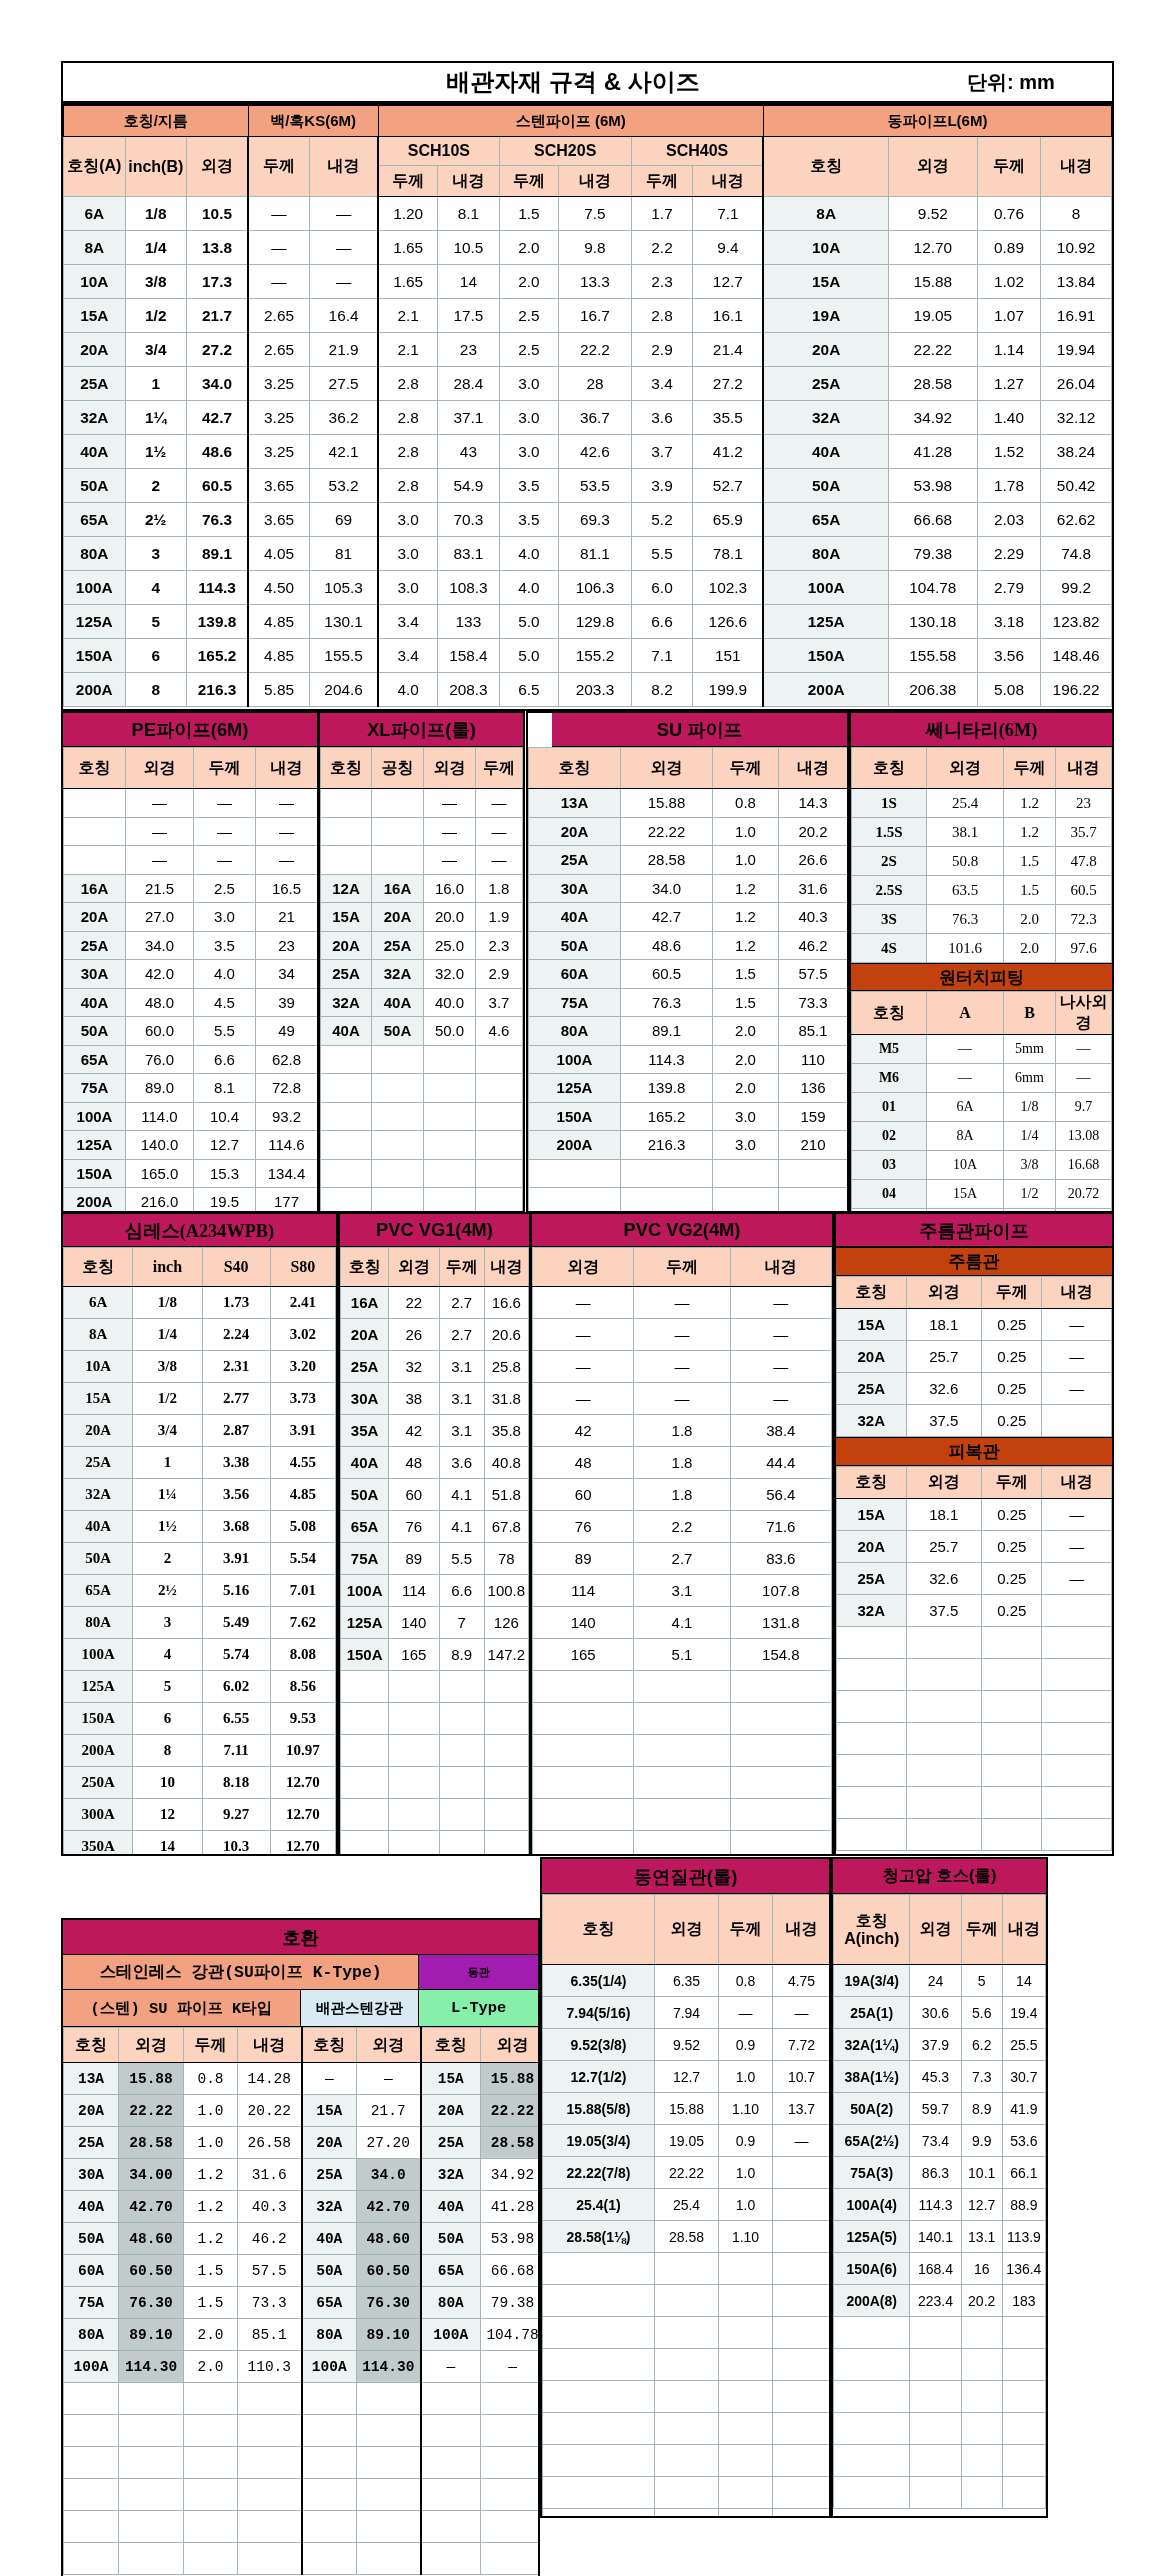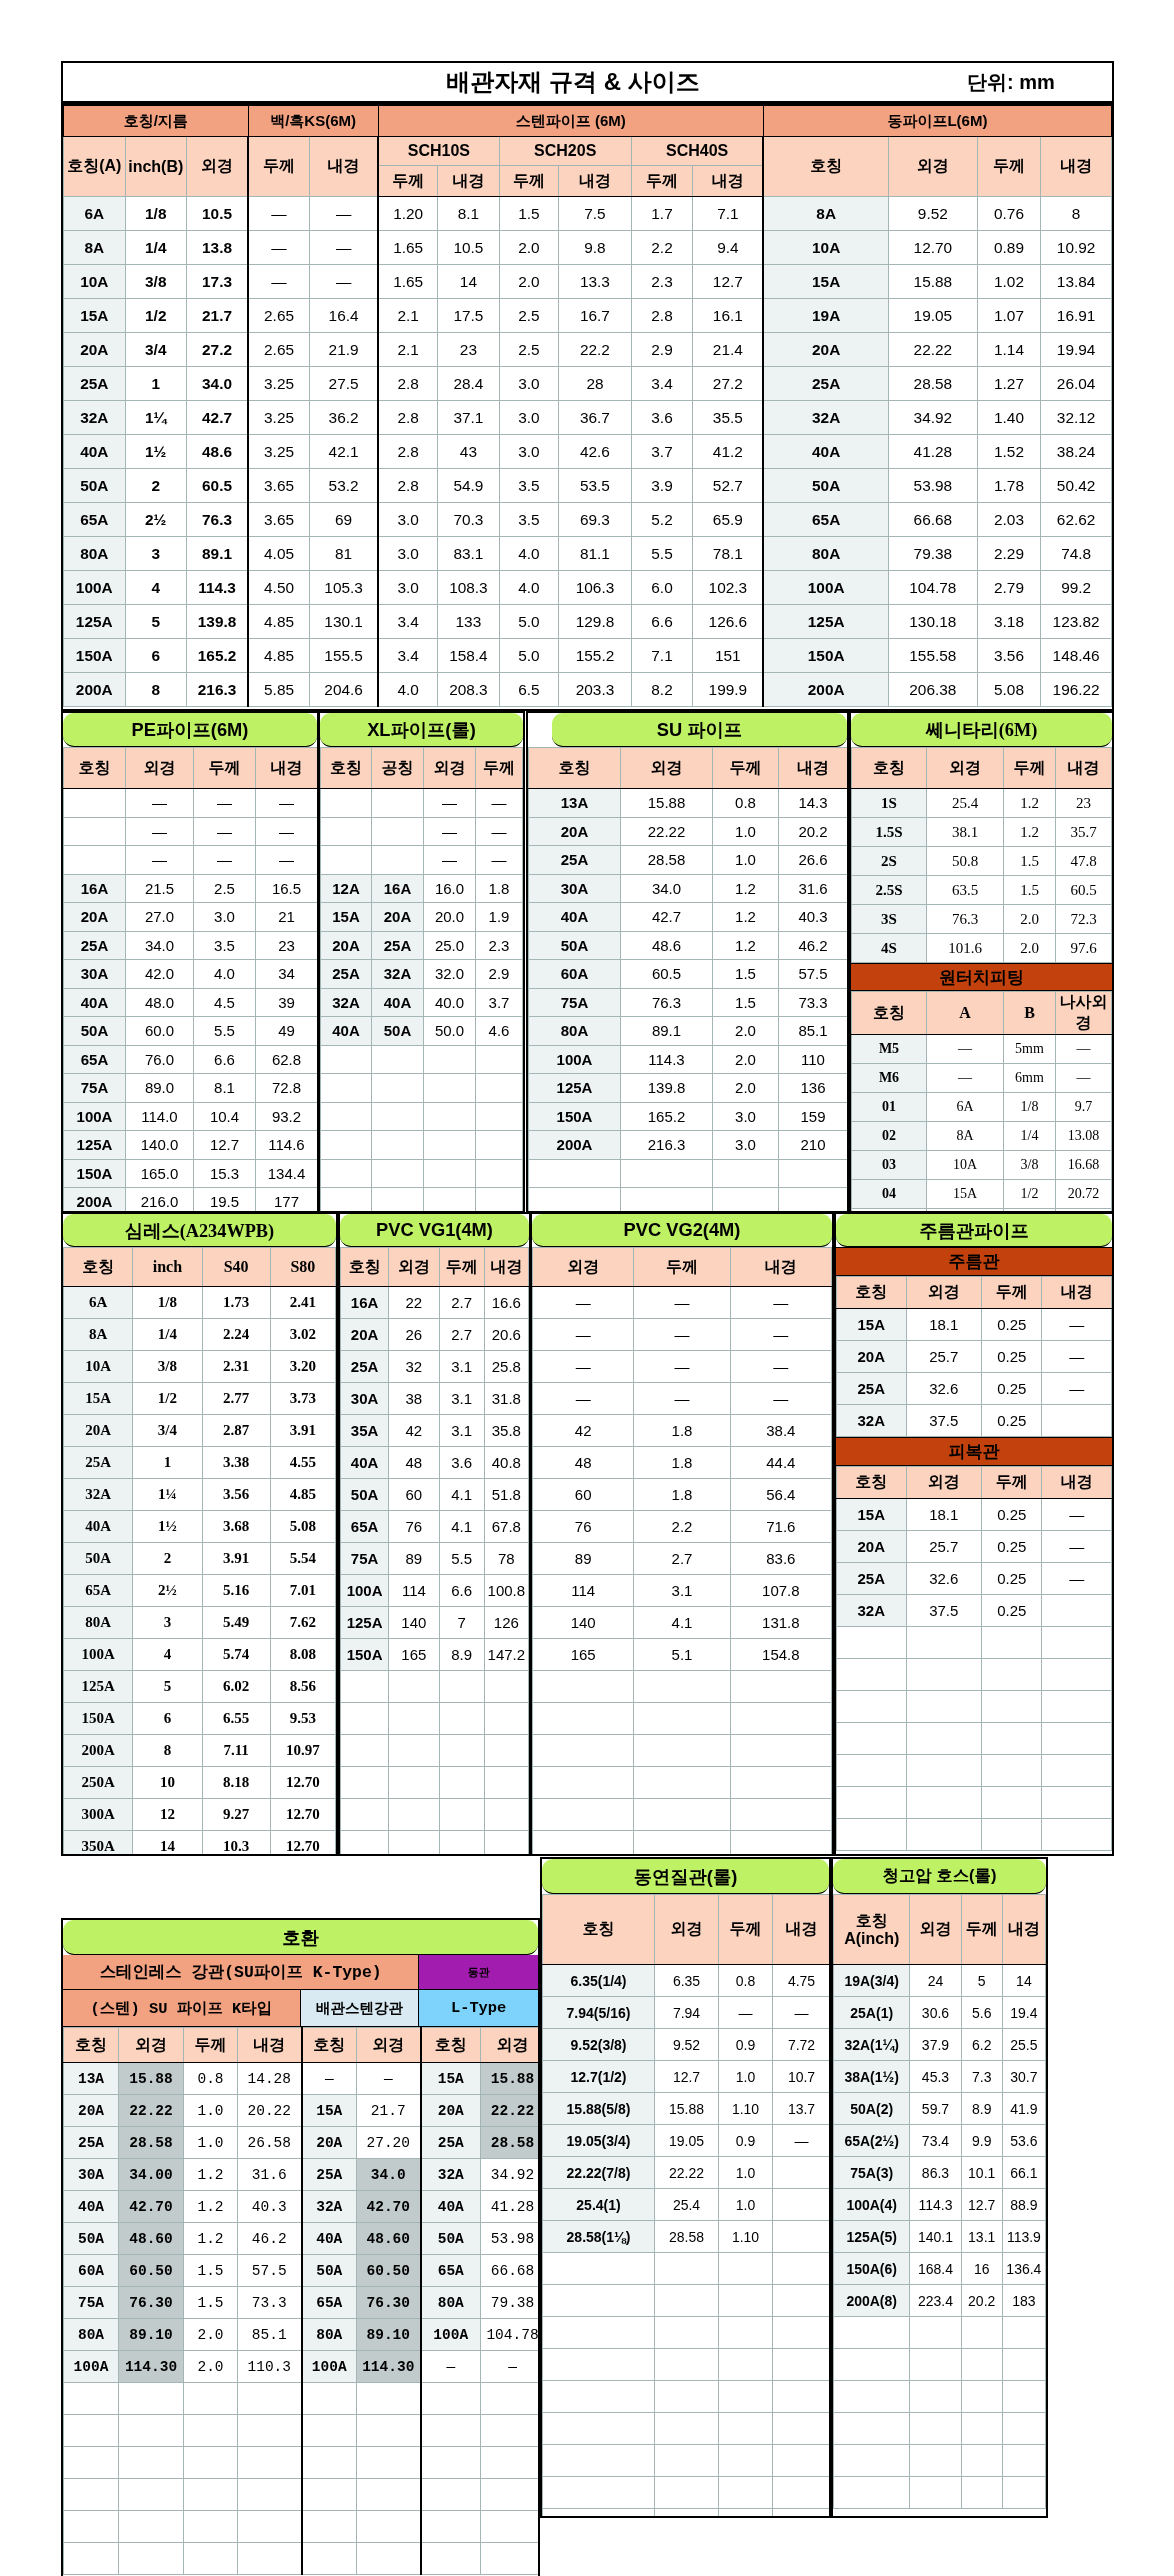--- a/index.html
+++ b/index.html
@@ -1,20 +1,20 @@
 <!DOCTYPE html>
 <html><head>
 <meta charset="utf-8">
 <style>
   html,body{margin:0;padding:0;background:#fff;}
   #page{position:relative;width:1175px;height:2576px;background:#fff;
         font-family:"Liberation Sans","DejaVu Sans",sans-serif;color:#000;}
   .blk{position:absolute;border:2.4px solid #000;box-sizing:border-box;background:#fff;overflow:hidden;}
-  .band{background:#bef264;border-bottom:1.9px solid #000;font-weight:bold;font-size:18.3px;
-        display:flex;align-items:center;justify-content:center;box-sizing:border-box;border-radius:11px;}
+  .band{background:#be185d;border-bottom:1.9px solid #000;font-weight:bold;font-size:18.3px;
+        display:flex;align-items:center;justify-content:center;box-sizing:border-box;}
   .subband{background:#c2410c;border-bottom:1.9px solid #000;border-top:1px solid #000;font-weight:bold;font-size:17px;
         display:flex;align-items:center;justify-content:center;box-sizing:border-box;}
   table{border-collapse:collapse;table-layout:fixed;width:100%;}
   th,td{border:1px solid #A3B5B5;text-align:center;vertical-align:middle;padding:0 1.9px;overflow:hidden;
         font-size:15px;box-sizing:border-box;}
   th{background:#FBD3BF;font-weight:bold;font-size:16px;}
   thead tr:last-child th{border-bottom:1.9px solid #000;}
   .bandth{background:#F2A181;border:1.9px solid #000;font-size:15px;}
   .nm{background:#EDF2F2;font-weight:bold;}
   .bd{font-weight:bold;}
@@ -1324,21 +1324,21 @@
 
   <div class="blk" style="left:61px;top:1918px;width:479px;height:661px;font-family:Liberation Mono, monospace;">
     <div class="band" style="height:35px;">호환</div>
     <div class="hdrsplit" style="height:35px;">
       <div style="width:75%;background:#F2A181;border-right:1.9px solid #000;border-bottom:1.9px solid #000;font-size:16.4px;">스테인레스 강관(SU파이프 K-Type)</div>
       <div style="width:25%;background:#a21caf;border-bottom:1.9px solid #000;font-size:11px;">동관</div>
     </div>
     <div class="hdrsplit" style="height:37px;">
       <div style="width:50%;background:#F2A181;border-right:1.9px solid #000;border-bottom:1.9px solid #000;font-size:15.4px;">(스텐) SU 파이프 K타입</div>
       <div style="width:25%;background:#D9EAF2;border-right:1.9px solid #000;border-bottom:1.9px solid #000;font-size:14.5px;">배관스텐강관</div>
-      <div style="width:25%;background:#7dd3fc;border-bottom:1.9px solid #000;font-size:15.4px;">L-Type</div>
+      <div style="width:25%;background:#86efac;border-bottom:1.9px solid #000;font-size:15.4px;">L-Type</div>
     </div>
     <table class="t-cmp">
       <colgroup>
           <col style="width:55px">
           <col style="width:65px">
           <col style="width:54px">
           <col style="width:64px">
                 <col style="width:55px">
           <col style="width:64px">
           <col style="width:60px">

